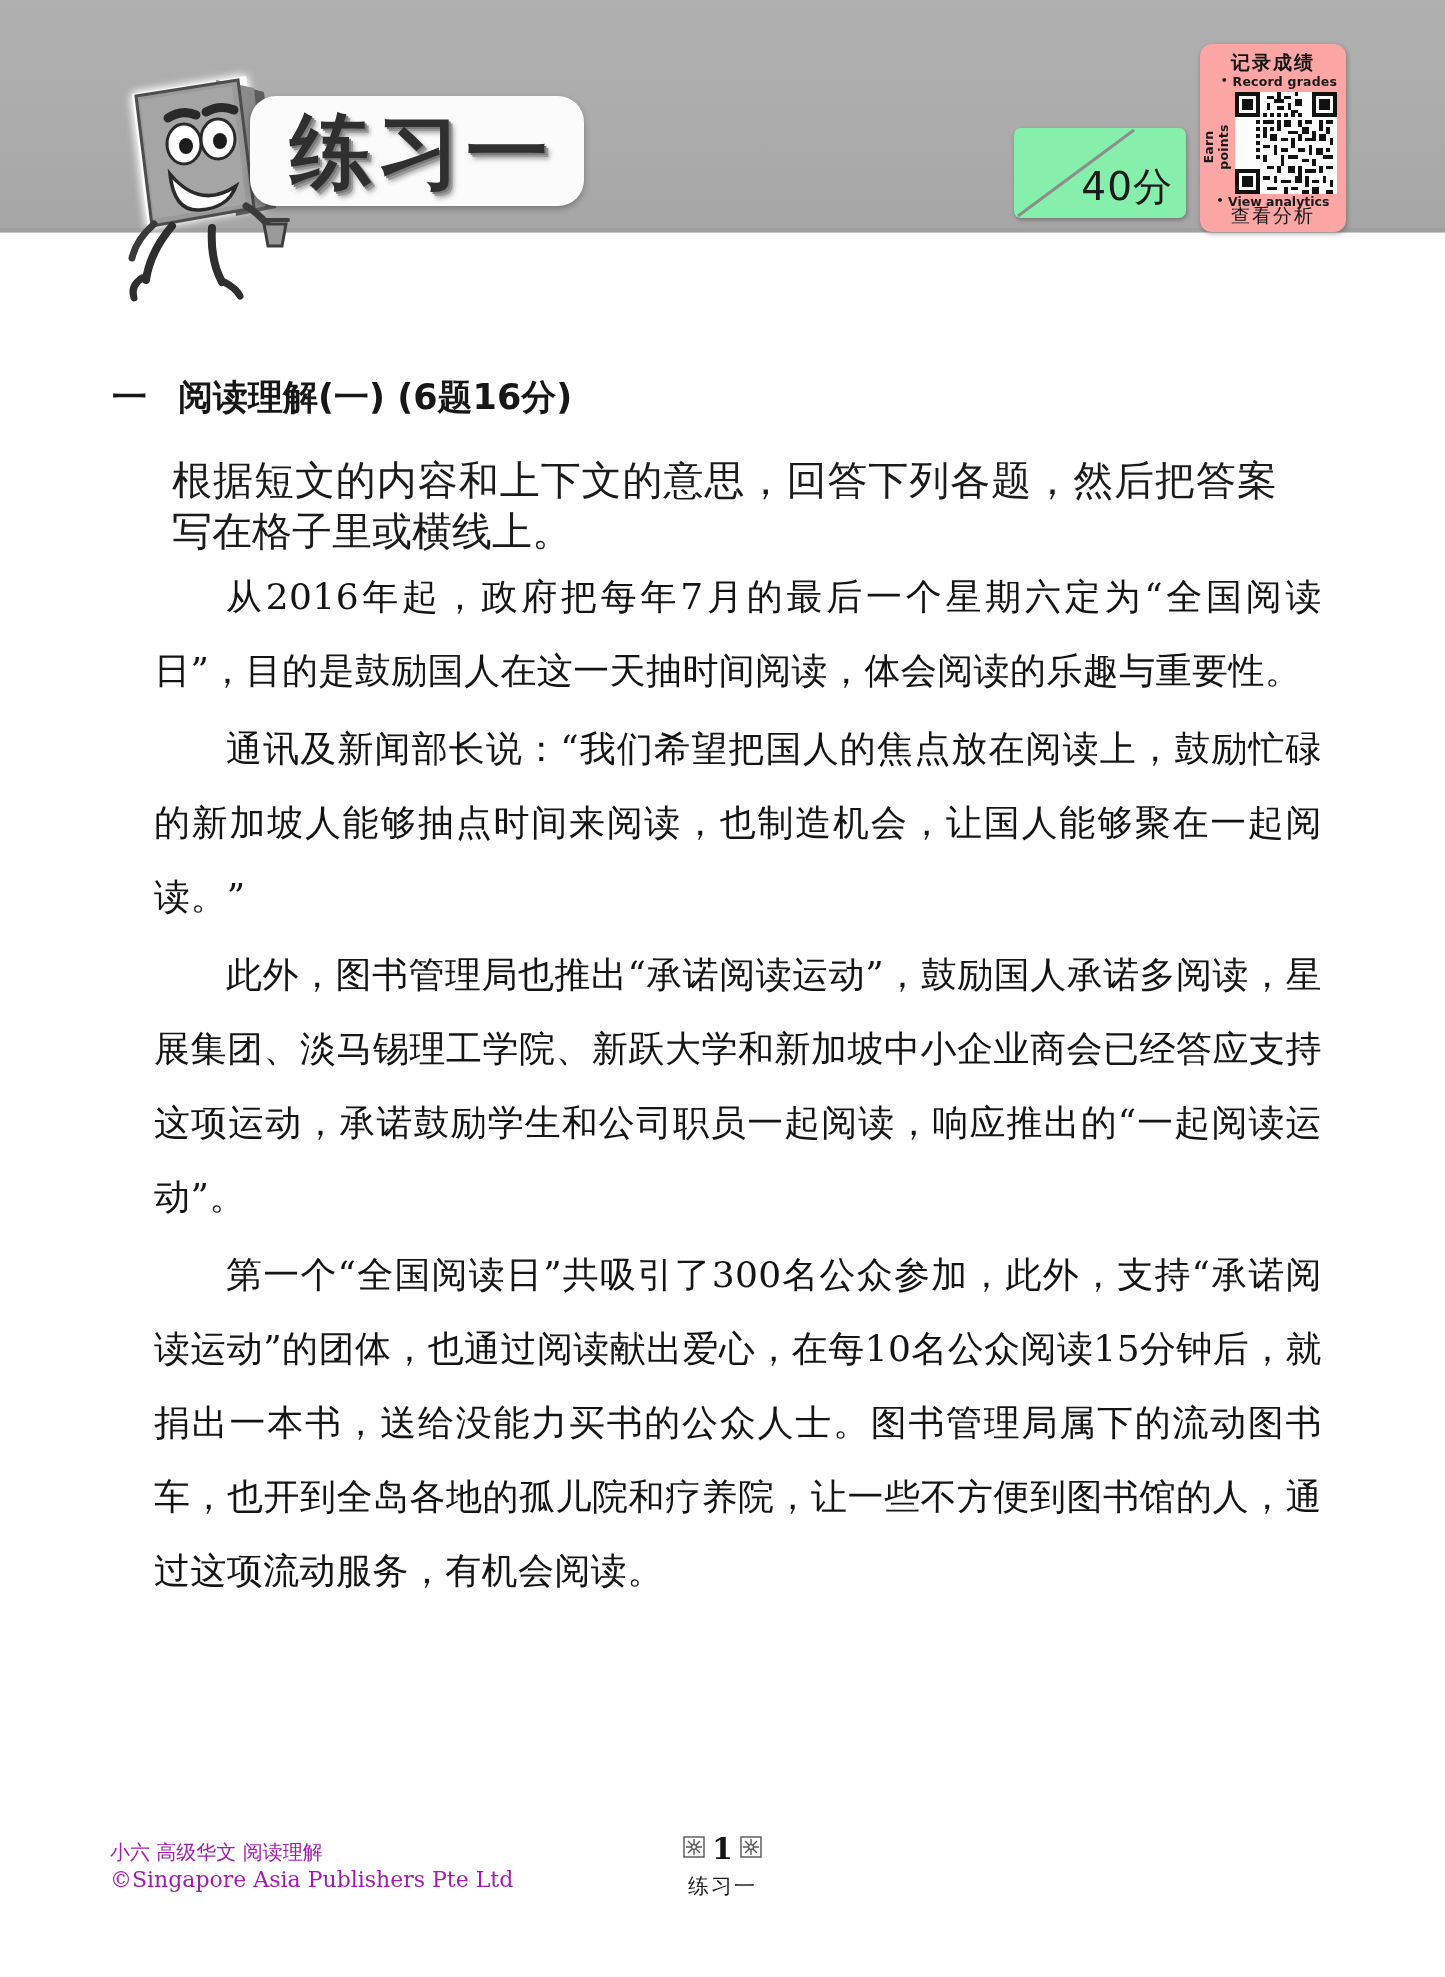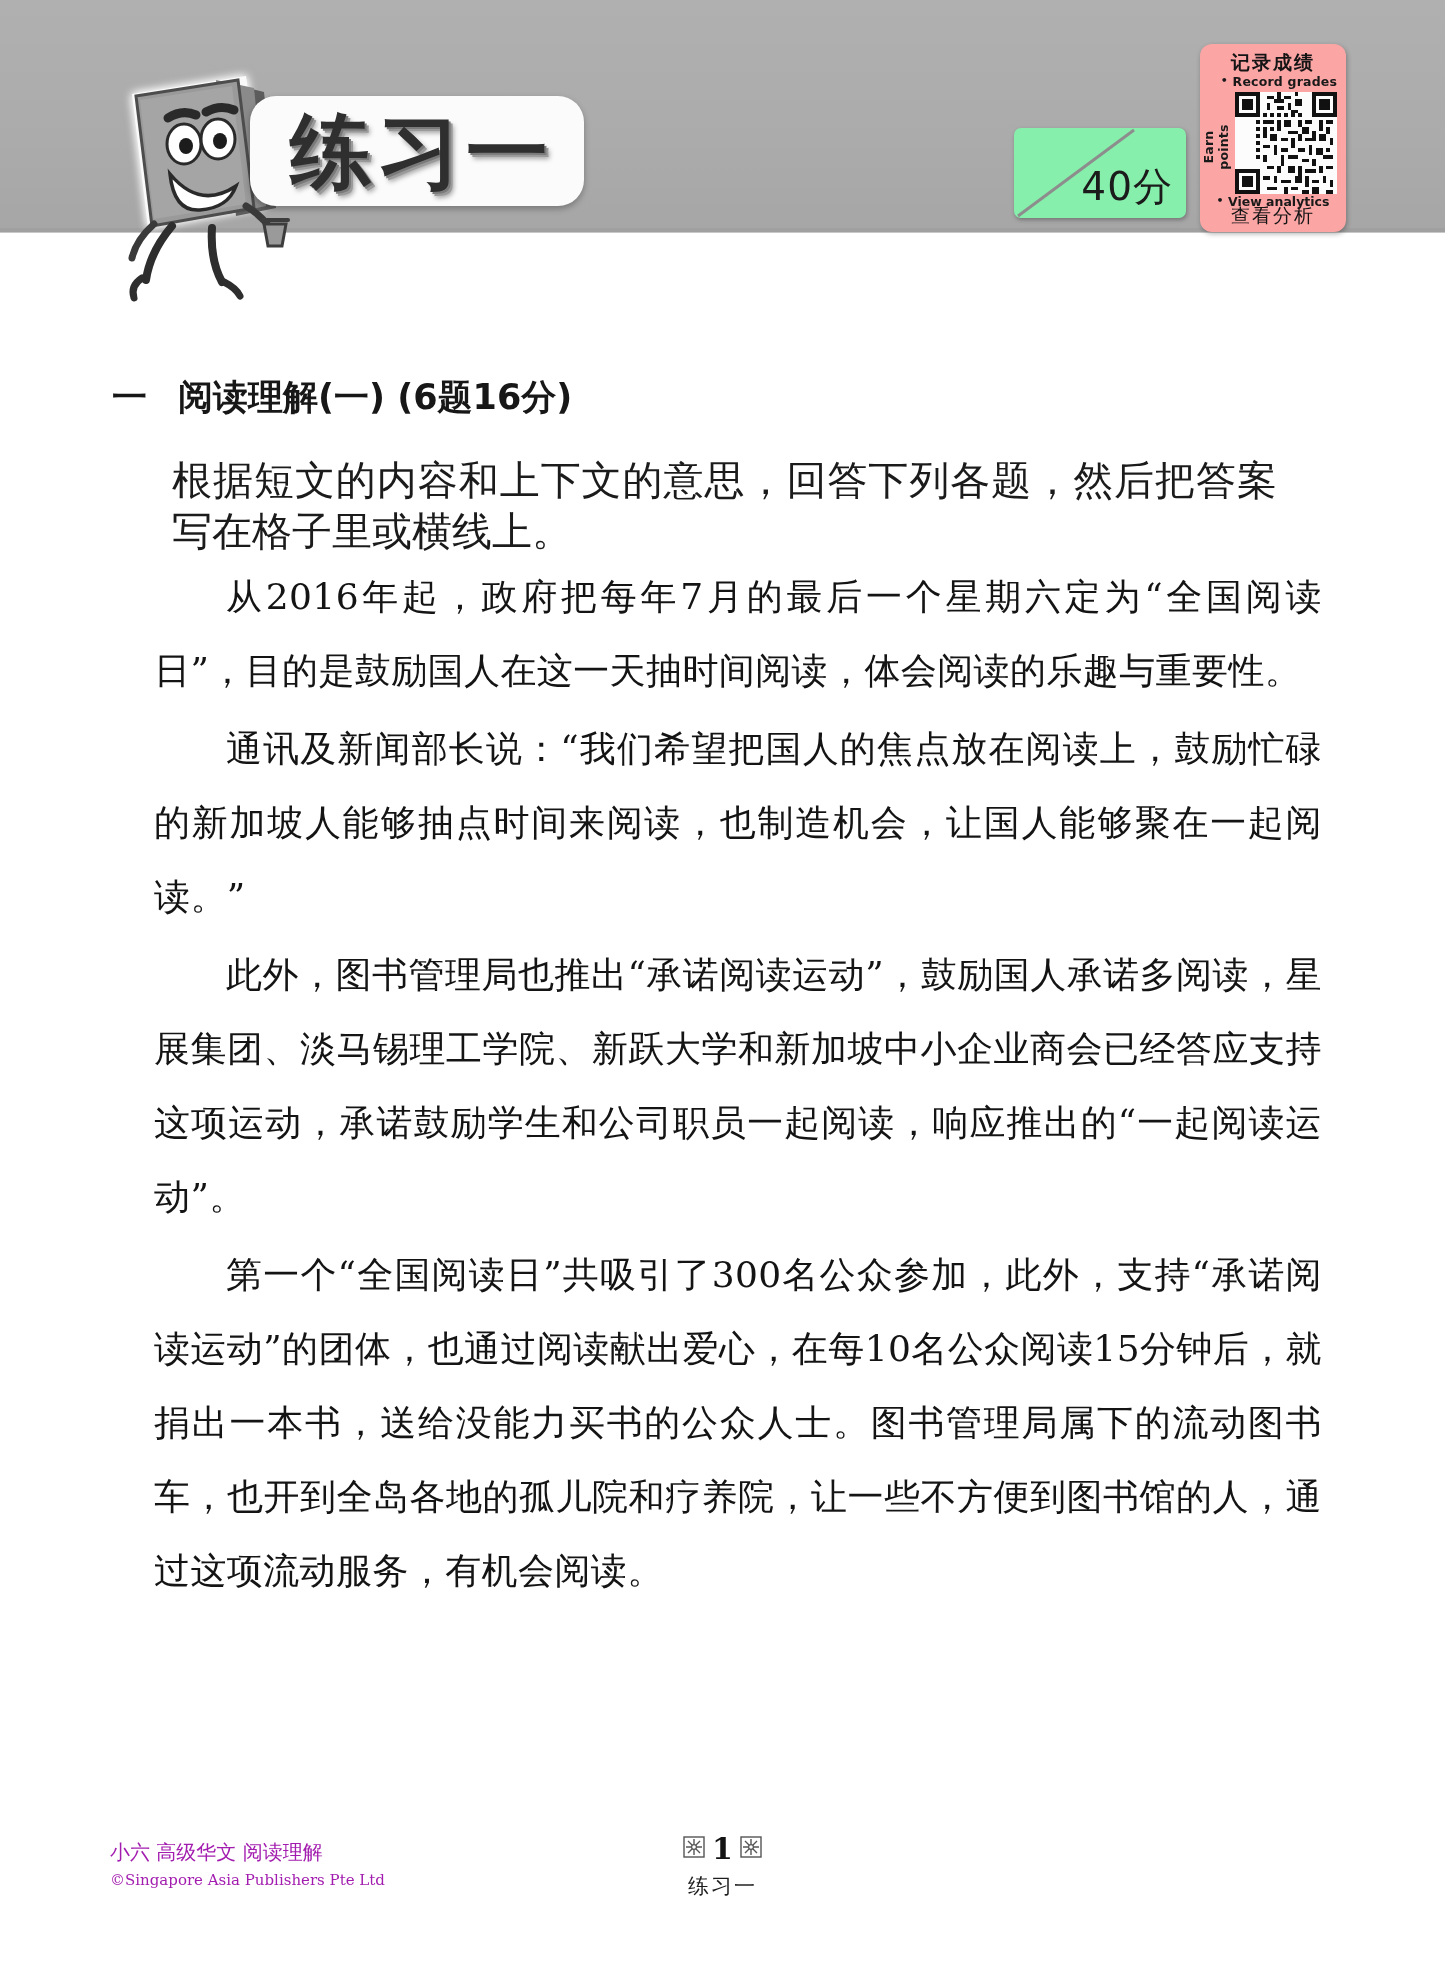--- a/index.html
+++ b/index.html
@@ -220,21 +220,21 @@
   
   .footer-left {
     position: absolute;
     left: 110px;
     top: 1838px;
     font-size: 20px;
     line-height: 28px;
     color: #a21caf;
     font-family: "DejaVu Serif", "Liberation Serif", serif;
   }
-  .footer-left .line2 { font-size: 15px; text-align: right; }
+  .footer-left .line2 { font-size: 22px; text-align: right; }
   .footer-center {
     position: absolute;
     left: 0; right: 0;
     top: 1834px;
     text-align: center;
   }
   .pagenum-row {
     display: inline-flex;
     align-items: center;
     gap: 7px;

